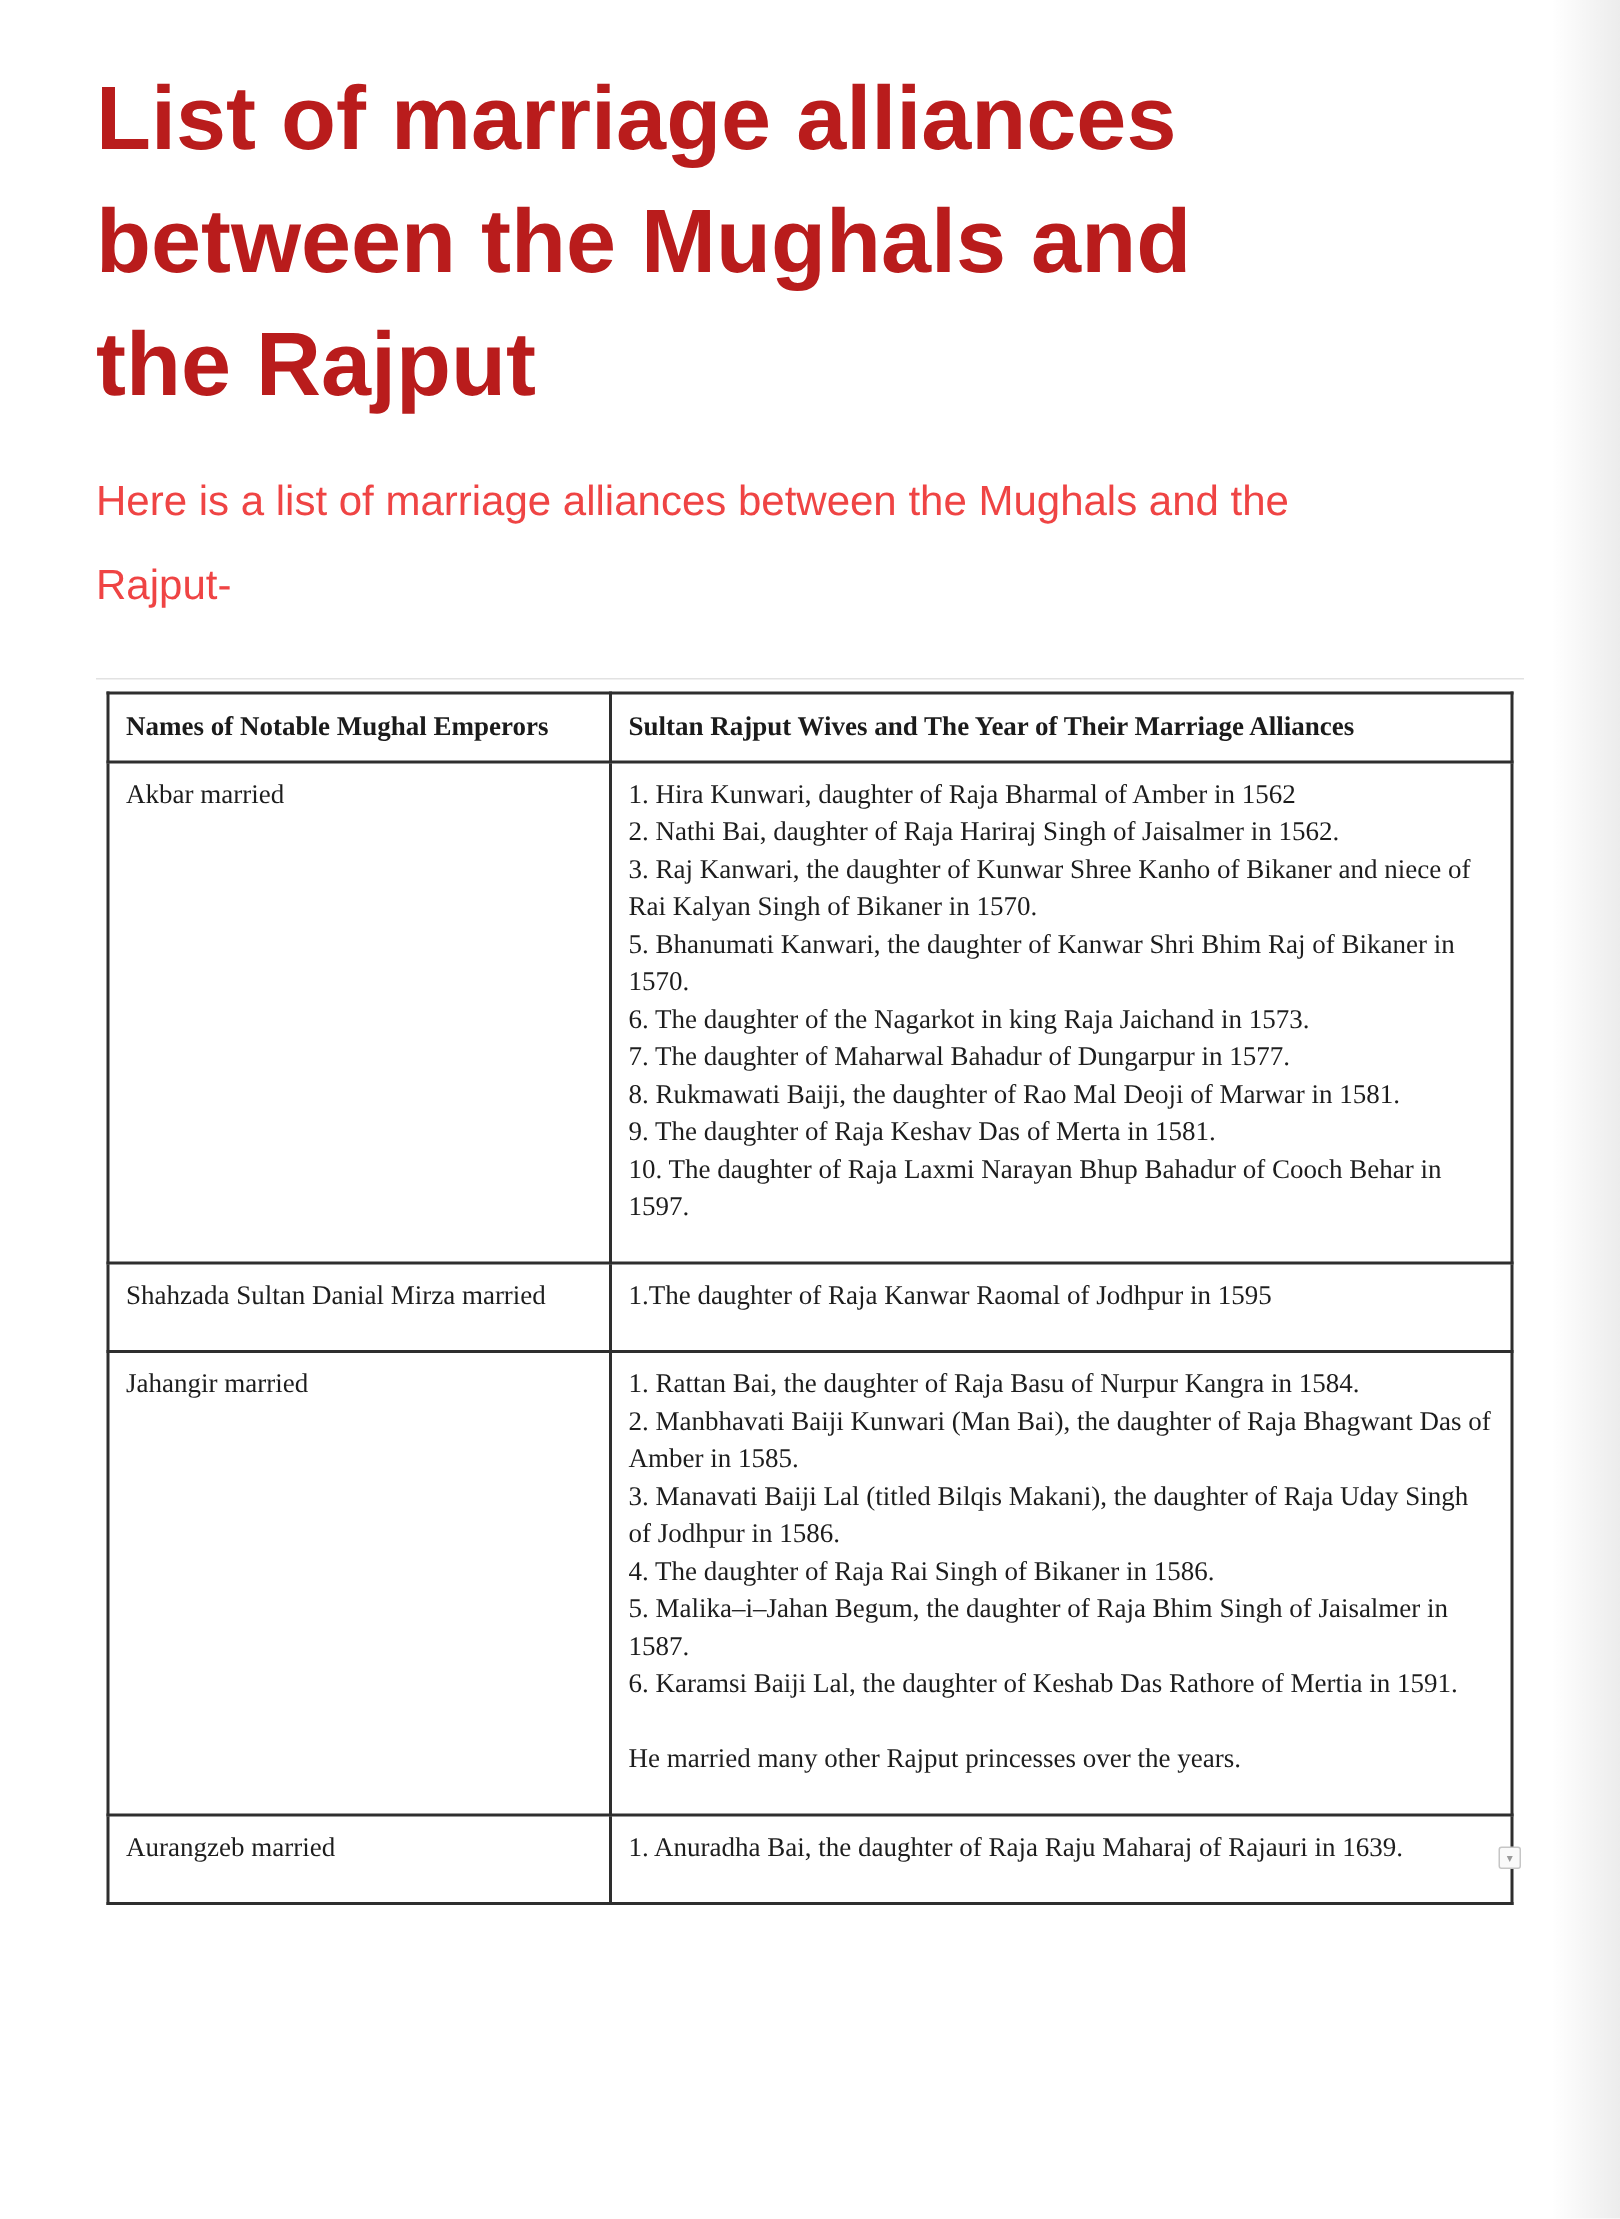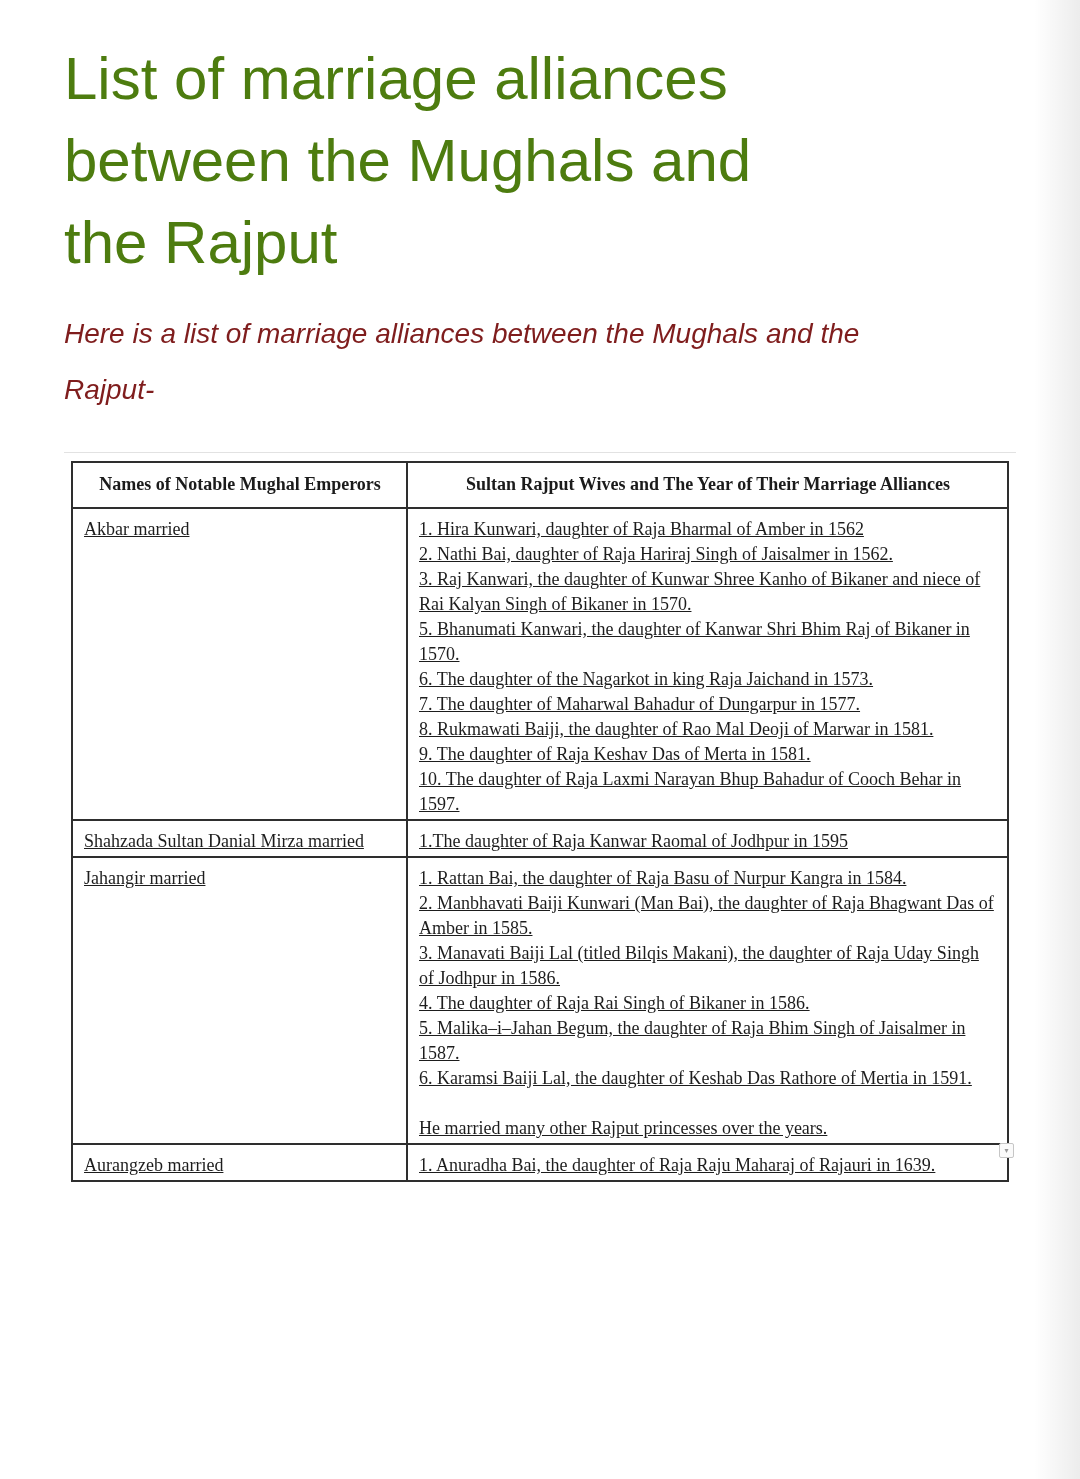--- a/index.html
+++ b/index.html
@@ -12,30 +12,29 @@
   }
   .edge-shadow {
     position: absolute; top: 0; right: 0;
     width: 46px; height: 100%;
     background: linear-gradient(to right, rgba(0,0,0,0) 0%, rgba(0,0,0,0.075) 100%);
     pointer-events: none;
   }
   .content { position: absolute; left: 64px; top: 0; width: 952px; }
   .title {
     margin: 38px 0 0 0;
-    font-size: 60px; line-height: 82px; font-weight: normal;
-    color: #4d7c0f;
+    font-size: 60px; line-height: 82px; font-weight: bold;
+    color: #b91c1c;
     white-space: pre-line;
   }
   .intro {
     margin: 22px 0 0 0;
     font-size: 28px; line-height: 56px; font-weight: 400;
-    color: #7f1d1d;
+    color: #ef4444;
     white-space: pre-line;
-    font-style: italic;
   }
   .embed {
     position: relative;
     margin-top: 34px;
     border-top: 1px solid #e2e2e2;
     padding: 8px 0 0 7px;
     width: 945px;
   }
   table.alliances {
     border-collapse: collapse;
@@ -46,27 +45,25 @@
     border: 2px solid #2e2e2e;
     vertical-align: top;
     text-align: left;
     font-family: "Liberation Serif", serif;
     white-space: pre-line;
   }
   table.alliances th {
     font-size: 18px; line-height: 24px; font-weight: bold;
     color: #1b1b1b;
     padding: 9px 10px 11px 11px;
-    text-align: center;
   }
   table.alliances td {
     font-size: 18px; line-height: 25px;
     color: #1d1d1d;
-    padding: 8px 10px 2px 11px;
-    text-decoration: underline;
+    padding: 8px 10px 24px 11px;
   }
   td.emperor, th.emperor { width: 312px; }
   .scroll-btn {
     position: absolute;
     right: 2px; bottom: 24px;
     width: 15px; height: 15px;
     border: 1px solid #c6c6c6;
     background: #fafafa;
     border-radius: 2px;
     padding: 0;

